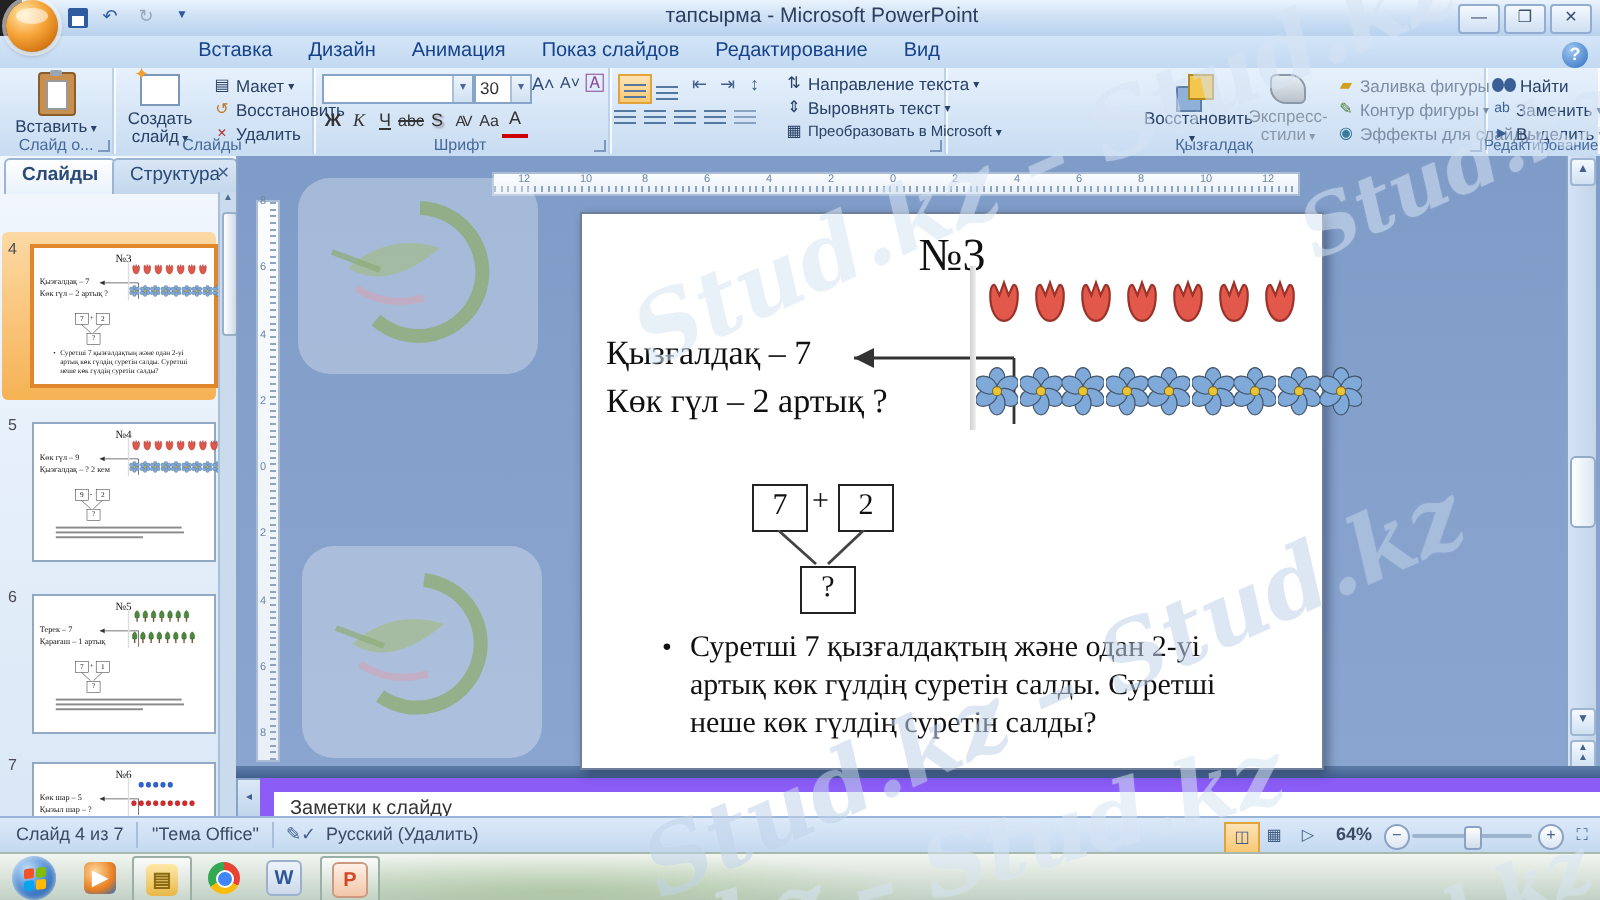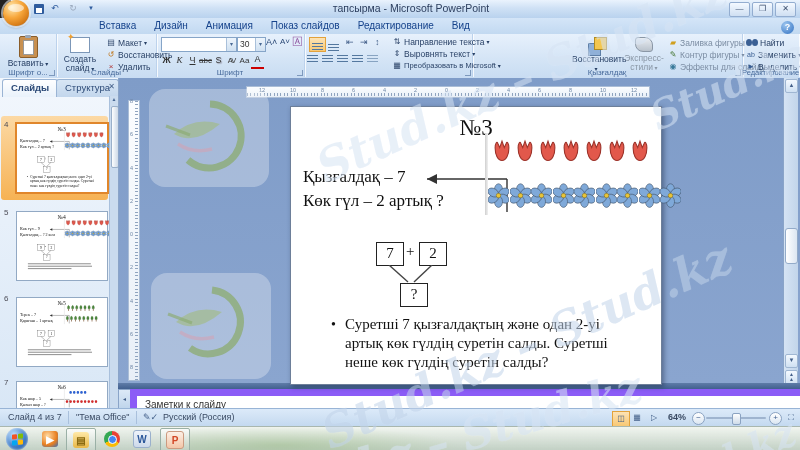--- a/index.html
+++ b/index.html
@@ -152,21 +152,21 @@
       </div>
   </div>
 
   <div class="abs" id="ribbon">
 
     <div class="rgroup" style="left:0;width:56px;">
       <div class="bigbtn" style="left:6px;">
         <div class="clip"></div>
         <span>Вставить</span><span style="font-size:6px;"> ▾</span>
       </div>
-      <div class="glabel">Шрифт о...</div>
+      <div class="glabel">Слайд о...</div>
       <div class="lnch"></div>
     </div>
 
     <div class="rgroup" style="left:56px;width:100px;">
       <div class="bigbtn" style="left:2px;">
         <div class="slideico">
             <span class="star">✦</span>
           </div>
         <span>Создать слайд</span><span style="font-size:6px;"> ▾</span>
       </div>
@@ -979,21 +979,21 @@
   <div class="abs" id="notes">
     <div id="notes-text">Заметки к слайду</div>
   </div>
 
   <div class="abs" id="statusbar">
     <span class="sitem" style="left:8px;">Слайд 4 из 7</span>
     <span class="sdiv" style="left:68px;"></span>
     <span class="sitem" style="left:76px;">"Тема Office"</span>
     <span class="sdiv" style="left:136px;"></span>
     <span class="sitem" style="left:143px;color:#44608a;">✎✓</span>
-    <span class="sitem" style="left:163px;">Русский (Россия)</span>
+    <span class="sitem" style="left:163px;">Русский (Удалить)</span>
     <span class="viewbtn active" style="left:612px;">◫</span>
     <span class="viewbtn" style="left:629px;">▦</span>
     <span class="viewbtn" style="left:646px;">▷</span>
     <span class="sitem" style="left:668px;font-weight:bold;">64%</span>
     <span class="zbtn" style="left:692px;">−</span>
     <span id="zoomtrack" style="left:706px;">
         <span id="zoomknob"></span>
       </span>
     <span class="zbtn" style="left:769px;">+</span>
     <span class="viewbtn" style="left:783px;">⛶</span>

